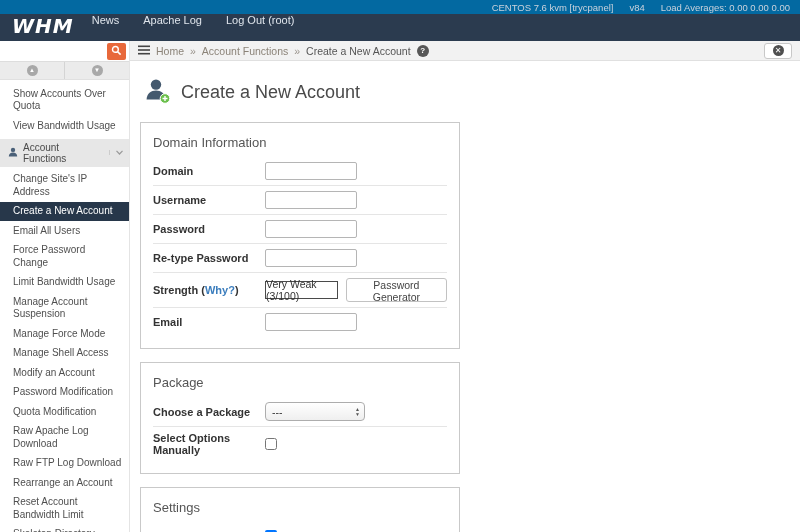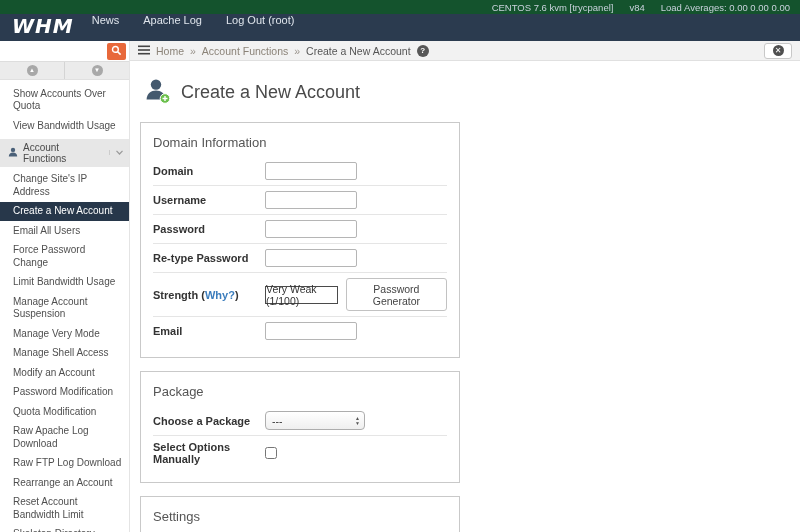--- a/index.html
+++ b/index.html
@@ -1,20 +1,20 @@
 <!DOCTYPE html>
 <html><head>
 <meta charset="utf-8">
 <style>
   * { margin:0; padding:0; box-sizing:border-box; }
   html,body { width:800px; height:532px; overflow:hidden; background:#fff;
     font-family:"Liberation Sans", sans-serif; }
 
   
-  .topstrip { height:14px; background:#14532d; color:#c9d2dc; font-size:9.5px;
+  .topstrip { height:14px; background:#0369a1; color:#c9d2dc; font-size:9.5px;
     display:flex; justify-content:flex-end; align-items:center; gap:16px; padding:0 10px; }
   .navrow { height:27px; background:#2b3b4f; display:flex; }
   .logo { color:#fff; font-weight:bold; font-style:italic; font-size:20px;
     letter-spacing:1px; padding:0 18px 3px 12px; font-family:"DejaVu Sans", sans-serif; }
   .nav-links { display:flex; gap:24px; font-size:11px; }
   .nav-links a { color:#dfe5ec; text-decoration:none; cursor:pointer; }
 
   
   .shell { display:flex; height:491px; }
 
@@ -60,21 +60,21 @@
   .box { width:320px; border:1px solid #c9c9c9; background:#fff; padding:10px 12px 12px; margin-bottom:13px; }
   .box-title { font-size:13px; color:#555; font-weight:normal; margin:2px 0 7px; }
   .frow { display:flex; align-items:center; padding:5px 0; min-height:28px; }
   .frow + .frow { border-top:1px solid #e5e5e5; }
   .flabel { flex:0 0 112px; font-size:11px; font-weight:bold; color:#333; }
   .why-link { color:#3b7dbd; font-weight:bold; text-decoration:none; cursor:pointer; }
   .finput { width:92px; height:18px; border:1px solid #b5b5b5; border-radius:2px;
     font-size:11px; padding:0 4px; }
   .strength-box { width:86px; height:18px; border:1px solid #4a4a4a; display:flex;
     align-items:center; justify-content:center; font-size:10.5px; color:#333; background:#fff; }
-  .pwgen-btn { margin-left:8px; height:33px; padding:0 9px; border:1px solid #c2c2c2;
+  .pwgen-btn { margin-left:8px; height:24px; padding:0 9px; border:1px solid #c2c2c2;
     border-radius:3px; background:#fff; font-size:10.5px; color:#444; cursor:pointer; }
   .select { display:inline-flex; align-items:center; border:1px solid #adadad; border-radius:4px;
     background:linear-gradient(#ffffff,#efefef); height:19px; font-size:10.5px; color:#333; cursor:pointer; }
   .select-value { padding:0 6px; flex:1; white-space:nowrap; overflow:hidden; }
   .select-arrows { display:flex; flex-direction:column; align-items:center; justify-content:center;
     padding:0 4px 0 2px; color:#555; }
   .select-arrows span { font-size:5px; line-height:4.5px; }
   .sel-package { width:100px; }
   .cbx { width:12px; height:12px; margin:0; cursor:pointer; }
 </style>
@@ -140,21 +140,21 @@
           </span>
         </span>
       </div>
 
       <div class="nav-link">Change Site's IP Address</div>
       <div class="nav-link selected">Create a New Account</div>
       <div class="nav-link">Email All Users</div>
       <div class="nav-link">Force Password Change</div>
       <div class="nav-link">Limit Bandwidth Usage</div>
       <div class="nav-link">Manage Account Suspension</div>
-      <div class="nav-link">Manage Very Mode</div>
+      <div class="nav-link">Manage Force Mode</div>
       <div class="nav-link">Manage Shell Access</div>
       <div class="nav-link">Modify an Account</div>
       <div class="nav-link">Password Modification</div>
       <div class="nav-link">Quota Modification</div>
       <div class="nav-link">Raw Apache Log Download</div>
       <div class="nav-link">Raw FTP Log Download</div>
       <div class="nav-link">Rearrange an Account</div>
       <div class="nav-link">Reset Account Bandwidth Limit</div>
       <div class="nav-link">Skeleton Directory</div>
 
@@ -210,21 +210,21 @@
         </div>
         <div class="frow">
           <span class="flabel">Re-type Password</span>
           <input class="finput" type="password" style="">
         </div>
         <div class="frow">
           <span class="flabel">
             <span>Strength</span>
             <span>(</span><a class="why-link">Why?</a><span>)</span>
           </span>
-          <span class="strength-box">Very Weak (1/100)</span>
+          <span class="strength-box">Very Weak (3/100)</span>
           <button class="pwgen-btn">Password Generator</button>
         </div>
         <div class="frow">
           <span class="flabel">Email</span>
           <input class="finput" type="text" style="">
         </div>
       </section>
 
       <section class="box">
         <h2 class="box-title">Package</h2>

